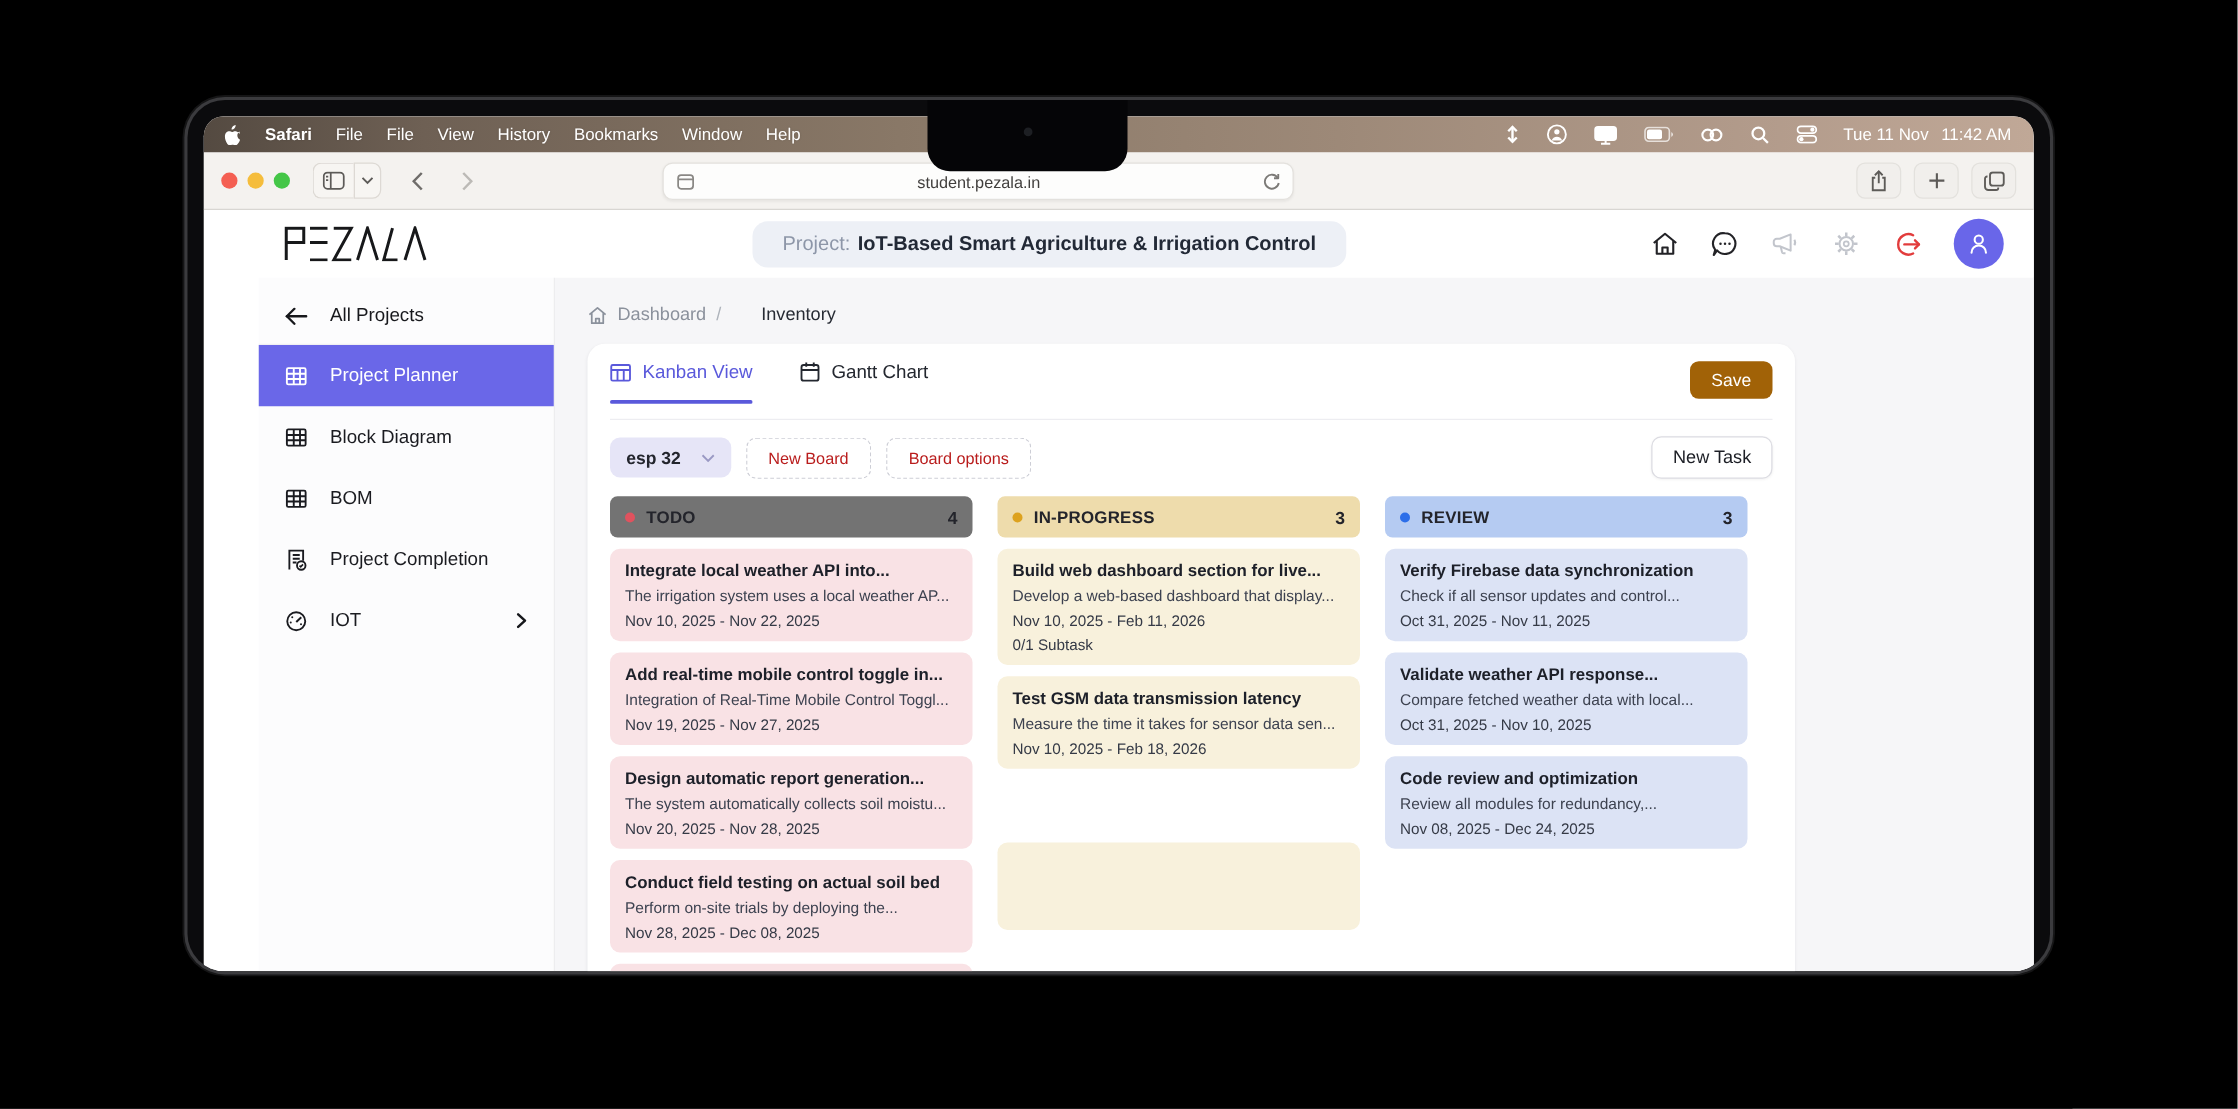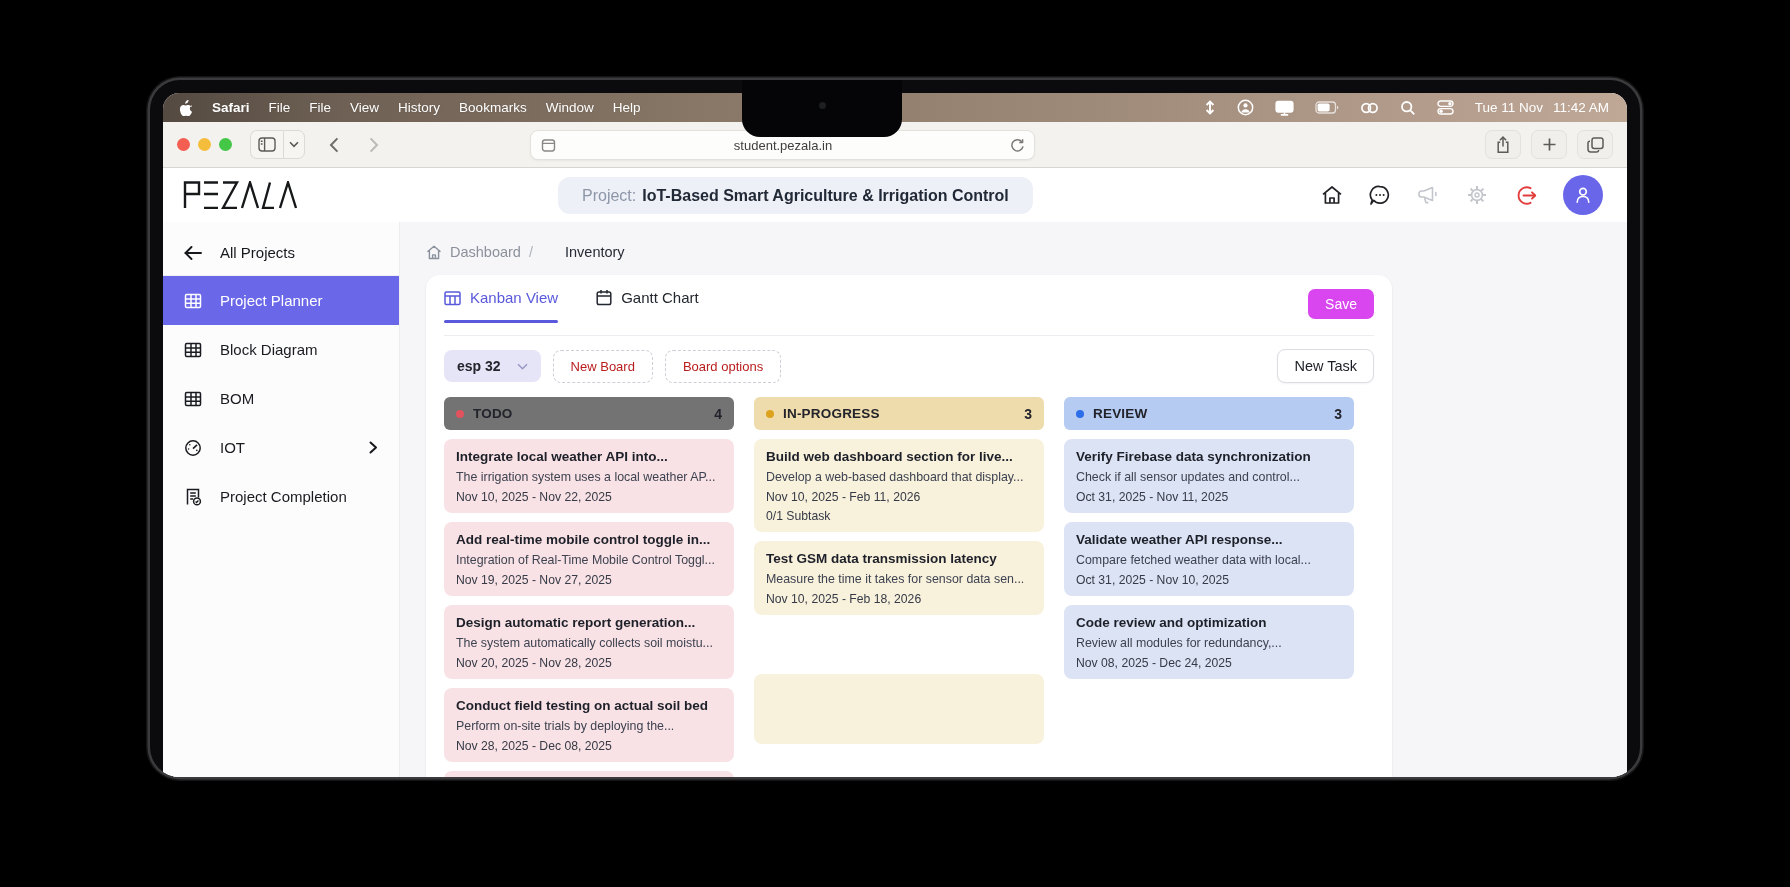--- a/index.html
+++ b/index.html
@@ -38,21 +38,21 @@
   .nav-fwd{color:#bcbab6;}
   .urlbar{position:absolute;left:367px;top:8px;width:505px;height:30px;background:#fdfdfc;border:1px solid #e3e1dd;
     border-radius:8px;display:flex;align-items:center;padding:0 10px;color:#413f3d;font-size:13px;
     box-shadow:0 1px 2px rgba(0,0,0,.05);}
   .url-text{flex:1;text-align:center;}
   .tb-right{margin-left:auto;display:flex;gap:10px;}
   .tb-right .tb-btn{width:36px;background:#f1efec;border:1px solid #e3e1dd;color:#58565
 3;}
 
   
-  .webpage{flex:1;display:flex;flex-direction:column;background:#fff;min-height:0;}
+  .webpage{flex:1;display:flex;flex-direction:column;background:#fff;min-height:0;padding-left:44px;}
   .app-header{position:relative;flex:0 0 54px;display:flex;align-items:center;padding:0 24px 0 20px;background:#fff;}
   .logo{display:flex;align-items:center;}
   .sr{position:absolute;width:1px;height:1px;overflow:hidden;clip:rect(0 0 0 0);}
   .project-pill{position:absolute;left:395px;top:9px;height:37px;display:flex;align-items:center;gap:6px;
     background:#edf0f6;border-radius:12px;padding:0 24px;font-size:16px;}
   .pp-label{color:#8d96a8;}
   .pp-name{color:#222936;font-weight:700;}
   .hdr-icons{margin-left:auto;display:flex;align-items:center;gap:26px;}
   .avatar{width:40px;height:40px;border-radius:50%;background:#6966e9;display:flex;align-items:center;justify-content:center;}
 
@@ -68,21 +68,21 @@
   .breadcrumb{display:flex;align-items:center;gap:8px;font-size:14.5px;color:#8b919c;height:20px;}
   .bc-sep{color:#aeb3bb;}
   .bc-current{color:#272b34;margin-left:24px;}
   .panel{margin-top:13px;width:966px;height:600px;background:#fff;border-radius:14px;
     padding:14px 18px 0;box-shadow:0 1px 3px rgba(18,22,40,.07);}
   .panel-head{display:flex;align-items:flex-start;border-bottom:1px solid #ededf1;height:47px;}
   .tab{position:relative;display:flex;align-items:center;gap:9px;font-size:15px;color:#23272f;
     margin-right:38px;padding-bottom:16px;}
   .tab.active{color:#5a59db;font-weight:500;}
   .tab.active::after{content:"";position:absolute;left:0;right:0;bottom:-1px;height:3px;border-radius:2px;background:#5a59db;}
-  .save-btn{margin-left:auto;background:#d946ef;color:#fff;border:none;border-radius:7px;font-size:14px;
+  .save-btn{margin-left:auto;background:#a16207;color:#fff;border:none;border-radius:7px;font-size:14px;
     padding:7px 17px;font-family:inherit;text-align:right;}
   .controls{margin-top:13px;display:flex;align-items:center;gap:12px;}
   .select-pill{background:#e6e5f7;border-radius:8px;padding:8px 13px;font-size:14px;font-weight:600;
     color:#23252d;display:flex;align-items:center;gap:16px;}
   .dash-btn{border:1.5px dashed #cdced6;border-radius:8px;padding:8px 17px;font-size:13px;color:#b91c1c;
     background:#fff;font-family:inherit;}
   .newtask-btn{margin-left:auto;border:1px solid #dcdce2;border-radius:8px;padding:8px 16px;font-size:14.5px;
     color:#1c1e25;background:#fff;box-shadow:0 1px 2px rgba(0,0,0,.05);font-family:inherit;}
 
   .board{margin-top:14px;display:flex;gap:20px;}
@@ -355,46 +355,46 @@
                   <rect x="1.5" y="2.5" width="15" height="13" rx="1.2"></rect>
                   <path d="M1.5 7h15M1.5 11.2h15M7 2.5v13M12 2.5v13"></path>
                 </svg>
               </span>
               <span>BOM</span>
             </div>
 
             <div class="side-item">
               <span>
                 <svg class="ic" width="18" height="18" viewBox="0 0 18 18" fill="none" stroke="currentColor" stroke-width="1.5">
+                  <path d="M3.5 16.5V1.5h11v8"></path>
+                  <path d="M6.2 5h5.6M6.2 8h5.6M6.2 11h3"></path>
+                  <circle cx="13" cy="13.4" r="3.4" fill="#fff"></circle>
+                  <path d="m11.6 13.5 1 1 1.8-2" stroke-width="1.3"></path>
+                </svg>
+              </span>
+              <span>Project Completion</span>
+            </div>
+
+            <div class="side-item">
+              <span>
+                <svg class="ic" width="18" height="18" viewBox="0 0 18 18" fill="none" stroke="currentColor" stroke-width="1.5">
                   <circle cx="9" cy="9" r="7.2"></circle>
                   <path d="M9 9.6 13 5.8" stroke-width="1.6"></path>
                   <circle cx="4.6" cy="10" r=".8" fill="currentColor" stroke="none"></circle>
                   <circle cx="5.8" cy="5.8" r=".8" fill="currentColor" stroke="none"></circle>
                   <circle cx="12.8" cy="11.4" r=".8" fill="currentColor" stroke="none"></circle>
                 </svg>
               </span>
               <span>IOT</span>
               <span class="side-spacer"></span>
               <span>
                 <svg class="ic" width="9" height="13" viewBox="0 0 9 13" fill="none" stroke="#17181c" stroke-width="2" stroke-linecap="round" stroke-linejoin="round">
                   <path d="M1.5 1.5 7 6.5l-5.5 5"></path>
                 </svg>
               </span>
-            </div>
-
-            <div class="side-item">
-              <span>
-                <svg class="ic" width="18" height="18" viewBox="0 0 18 18" fill="none" stroke="currentColor" stroke-width="1.5">
-                  <path d="M3.5 16.5V1.5h11v8"></path>
-                  <path d="M6.2 5h5.6M6.2 8h5.6M6.2 11h3"></path>
-                  <circle cx="13" cy="13.4" r="3.4" fill="#fff"></circle>
-                  <path d="m11.6 13.5 1 1 1.8-2" stroke-width="1.3"></path>
-                </svg>
-              </span>
-              <span>Project Completion</span>
             </div>
           </aside>
 
           <main class="main">
             <div class="breadcrumb">
               <span>
                 <svg class="ic" width="16" height="15" viewBox="0 0 16 15" fill="none" stroke="#8b919c" stroke-width="1.4" stroke-linejoin="round">
                   <path d="M1.5 6.7 8 1.3l6.5 5.4M3.4 5.4v8.1h9.2V5.4"></path>
                     <path d="M6.6 13.5v-3.6h2.8v3.6"></path>
                 </svg>

